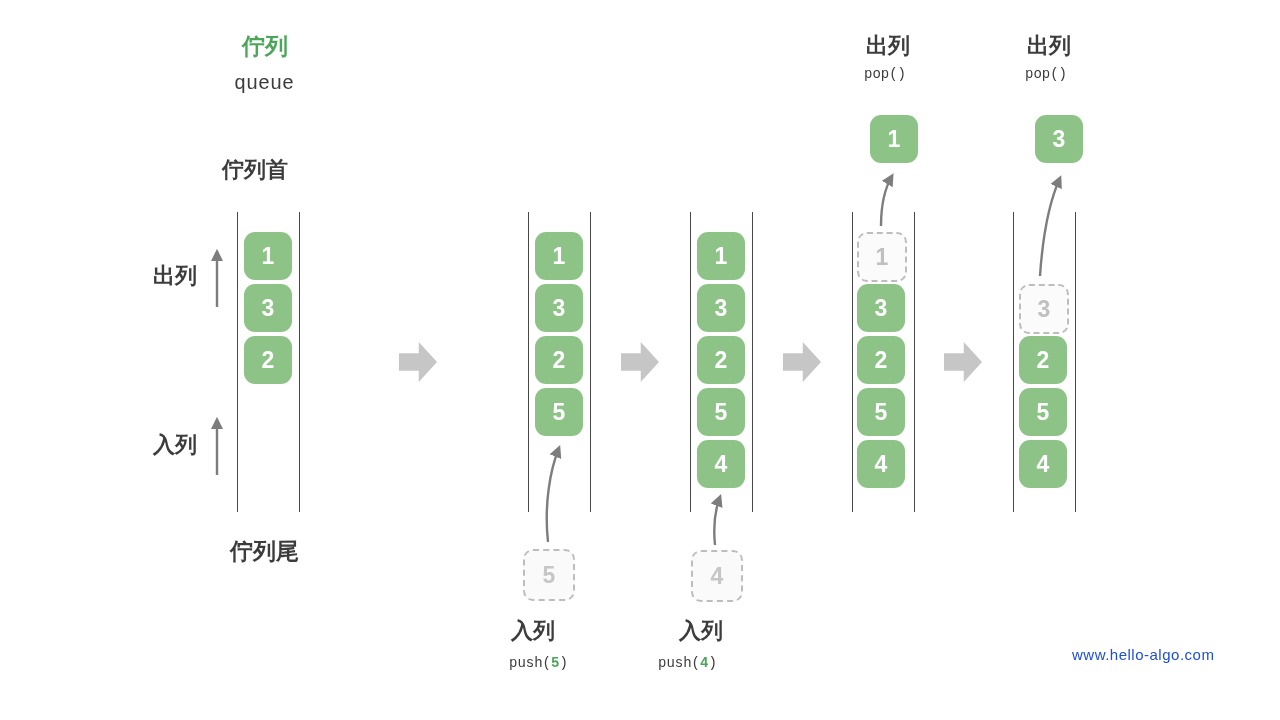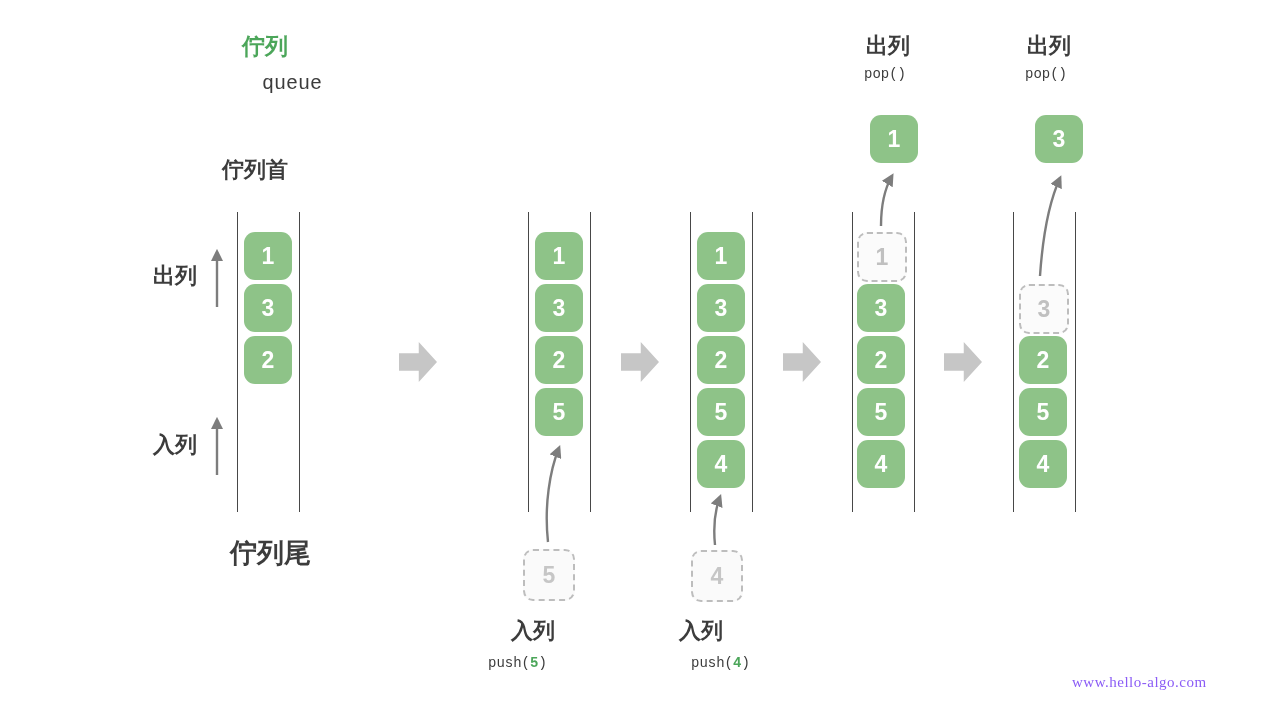--- a/index.html
+++ b/index.html
@@ -21,45 +21,45 @@
   }
   .cell.ghost{
     background:#fbfbfb;border:2px dashed #bdbdbd;color:#c0c0c0;
     width:46px;height:46px;border-radius:10px;
   }
   .cell.incoming{width:48px;height:48px;background:#fafafa;color:#c6c6c6;}
   
   .zh{font-weight:bold;font-size:22px;line-height:1.15;white-space:nowrap;}
   .mono{font-family:"Liberation Mono","DejaVu Sans Mono",monospace;font-size:14px;line-height:1.15;white-space:nowrap;}
   .title-zh{color:#4CA65A;font-size:23px;}
-  .title-en{font-size:20px;margin-left:28px;}
+  .title-en{font-size:20px;}
   .green-digit{color:#4CA65A;font-weight:bold;}
   
   .block-arrow{
     position:absolute;width:38px;height:40px;background:#c6c6c6;
     -webkit-clip-path:polygon(0% 28%,52% 28%,52% 0%,100% 50%,52% 100%,52% 72%,0% 72%);
     clip-path:polygon(0% 28%,52% 28%,52% 0%,100% 50%,52% 100%,52% 72%,0% 72%);
   }
   .watermark{
-    position:absolute;left:1072px;top:674px;
-    font-family:Liberation Serif, serif;
-    font-size:15px;color:#8b5cf6;letter-spacing:0.5px;
+    position:absolute;left:1072px;top:646px;
+    font-family:Liberation Sans, sans-serif;
+    font-size:15px;color:#1d4ed8;letter-spacing:0.5px;
   }
   svg.overlay{position:absolute;left:0;top:0;pointer-events:none;}
 </style>
 </head>
 <body>
 
 <div id="canvas">
 
   <div class="abs zh title-zh" style="left:242px;top:33px">佇列</div>
   <div class="abs mono title-en" style="left:234px;top:72px">queue</div>
 
   <div class="abs zh" style="left:222px;top:157px;font-size:22px">佇列首</div>
-  <div class="abs zh" style="left:230px;top:538px;font-size:27px">佇列尾</div>
+  <div class="abs zh" style="left:230px;top:538px;font-size:23px">佇列尾</div>
 
   <div class="abs zh" style="left:153px;top:263px">出列</div>
   <div class="abs zh" style="left:153px;top:432px">入列</div>
 
   <div class="walls" style="left:237px"></div>
   <div class="walls" style="left:528px"></div>
   <div class="walls" style="left:690px"></div>
   <div class="walls" style="left:852px"></div>
   <div class="walls" style="left:1013px"></div>
 
@@ -92,25 +92,25 @@
   <div class="cell" style="left:1019px;top:388px">5</div>
   <div class="cell" style="left:1019px;top:440px">4</div>
   <div class="cell" style="left:1035px;top:115px">3</div>
 
   <div class="abs zh" style="left:866px;top:33px">出列</div>
   <div class="abs mono" style="left:864px;top:66px">pop()</div>
   <div class="abs zh" style="left:1027px;top:33px">出列</div>
   <div class="abs mono" style="left:1025px;top:66px">pop()</div>
 
   <div class="abs zh" style="left:511px;top:618px">入列</div>
-  <div class="abs mono" style="left:488px;top:655px">
+  <div class="abs mono" style="left:509px;top:655px">
     <span>push(</span><span class="green-digit">5</span><span>)</span>
   </div>
   <div class="abs zh" style="left:679px;top:618px">入列</div>
-  <div class="abs mono" style="left:691px;top:655px">
+  <div class="abs mono" style="left:658px;top:655px">
     <span>push(</span><span class="green-digit">4</span><span>)</span>
   </div>
 
   <div class="block-arrow" style="left:399px;top:342px"></div>
   <div class="block-arrow" style="left:621px;top:342px"></div>
   <div class="block-arrow" style="left:783px;top:342px"></div>
   <div class="block-arrow" style="left:944px;top:342px"></div>
 
   <svg class="overlay" width="1280" height="720" viewBox="0 0 1280 720">
     <defs>

